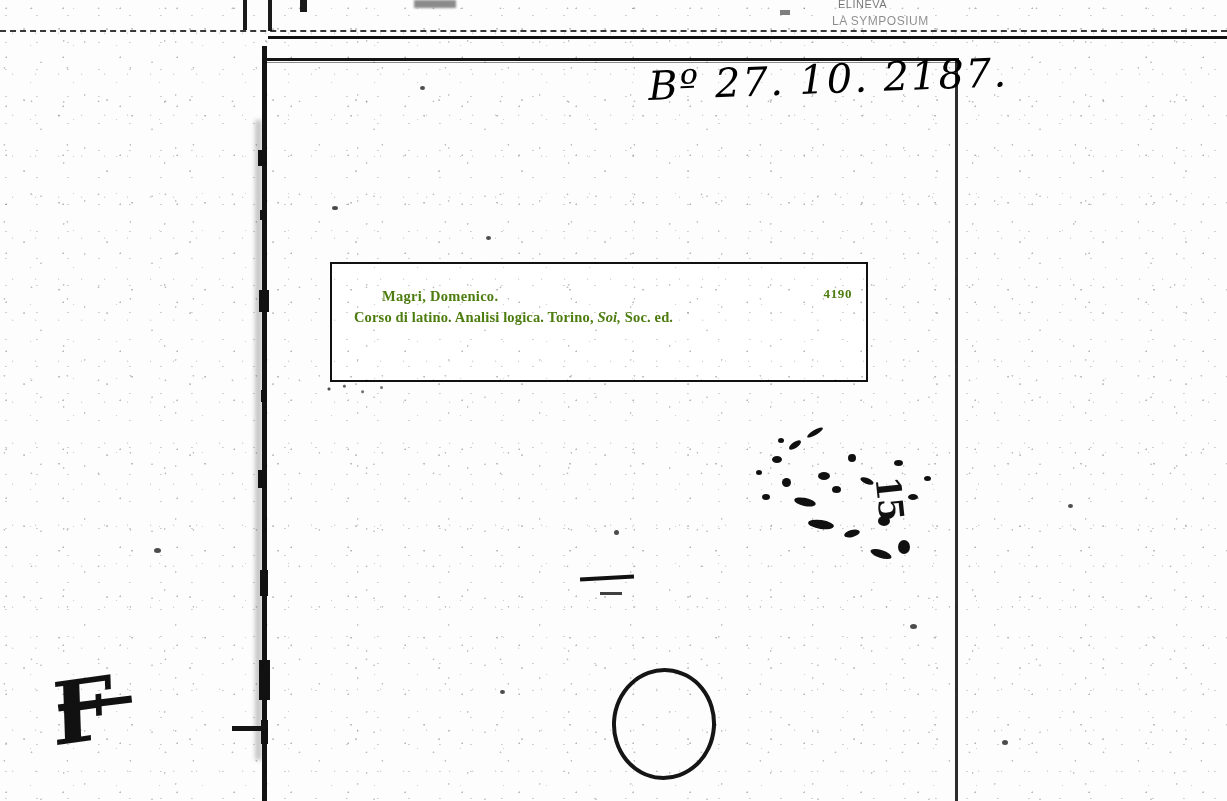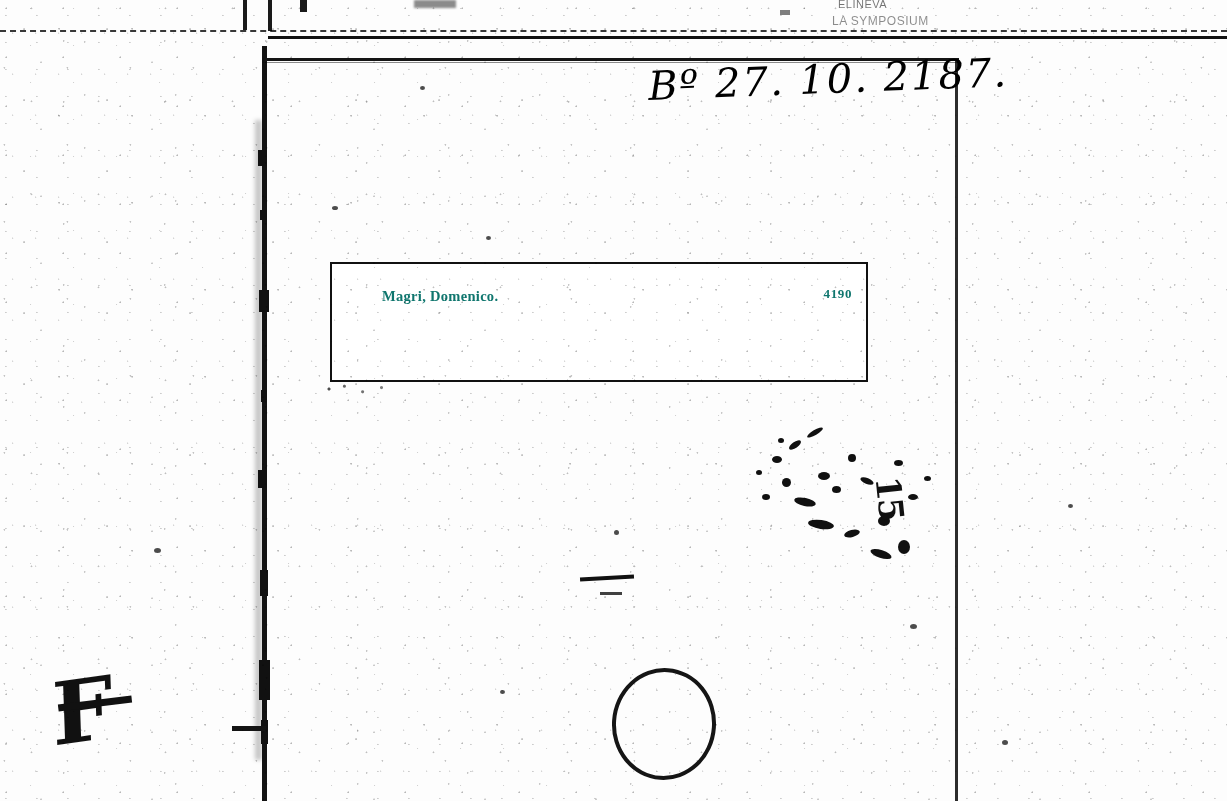--- a/index.html
+++ b/index.html
@@ -166,21 +166,21 @@
   .card-inner {
     position: relative;
     width: 100%;
     height: 100%;
     padding: 22px 22px 0 22px;
     box-sizing: border-box;
     font-family: "Liberation Serif", serif;
     font-weight: bold;
     font-size: 14.5px;
     line-height: 20px;
-    color: #0f766e;
+    color: #4d7c0f;
   }
   .card-author {
     padding-left: 28px;
     letter-spacing: .3px;
   }
   .card-body {
     margin-top: 1px;
     letter-spacing: .15px;
     white-space: nowrap;
   }
@@ -322,20 +322,25 @@
     <span style="left:2px;top:430px;width:8px;height:26px;"></span>
     <span style="left:1px;top:520px;width:11px;height:40px;"></span>
     <span style="left:3px;top:580px;width:7px;height:24px;"></span>
   </div>
 
   <div class="handwriting">Bº 27. 10. 2187.</div>
 
   <div class="card">
     <div class="card-inner">
       <div class="card-author">Magri, Domenico.</div>
+      <div class="card-body">
+        <span>Corso di latino. Analisi logica.  Torino,</span>
+        <span class="ital">Soi,</span>
+        <span>Soc. ed.</span>
+      </div>
       <div class="card-number">4190</div>
     </div>
   </div>
   <div class="card-edge-smudge"></div>
 
   <div class="blot">
     <span style="left:24px;top:36px;width:10px;height:7px;"></span>
     <span style="left:40px;top:22px;width:14px;height:6px;transform:rotate(-35deg);"></span>
     <span style="left:58px;top:10px;width:18px;height:5px;transform:rotate(-30deg);"></span>
     <span style="left:34px;top:58px;width:9px;height:9px;"></span>

